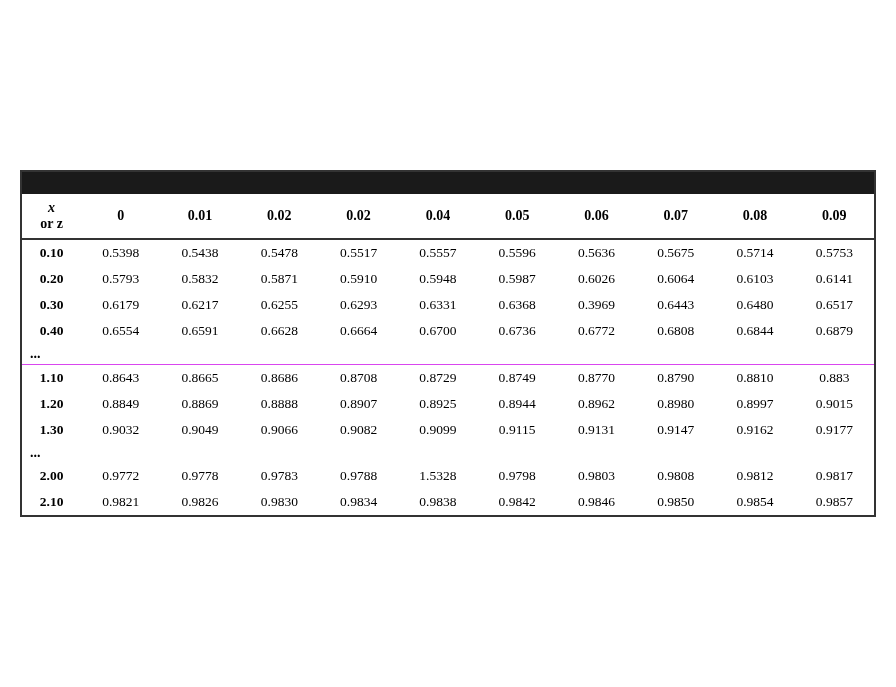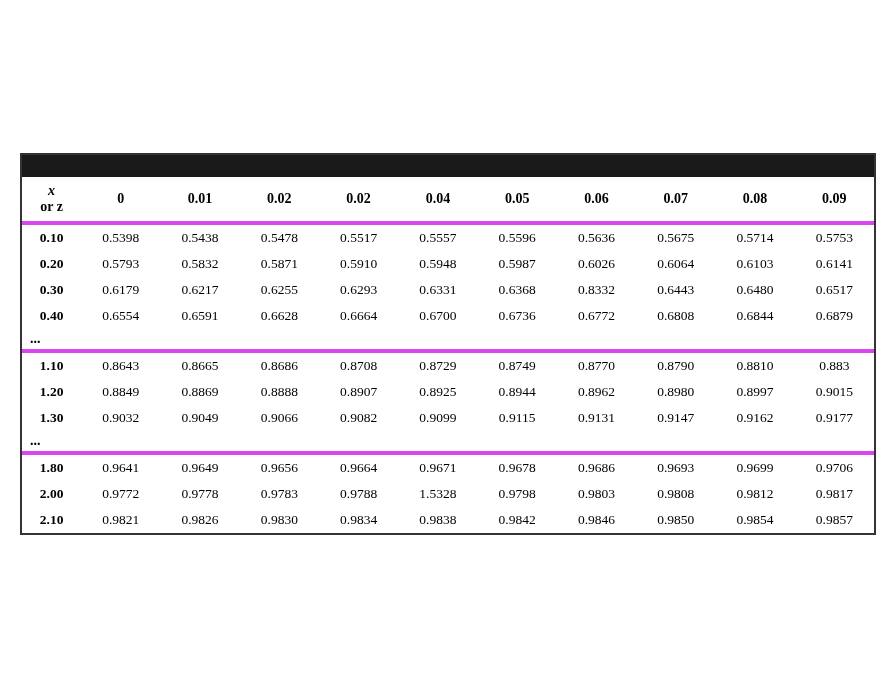--- a/index.html
+++ b/index.html
@@ -58,21 +58,21 @@
     }
     tbody tr td:first-child {
       font-weight: bold;
     }
     tbody tr.dots-row td {
       padding: 2px 8px;
       font-size: 14px;
       font-weight: bold;
     }
     .top-border-row td {
-      border-top: 4px solid #d946ef;
+      border-top: 1px solid #d946ef;
     }
   </style>
 </head>
 <body>
 
 <div class="table-container">
   <div class="table-header">
     <div class="title"></div>
     <div class="subtitle">
       <em><span></span></em>
@@ -125,21 +125,21 @@
           <td>0.6141</td>
         </tr>
         <tr>
           <td>0.30</td>
           <td>0.6179</td>
           <td>0.6217</td>
           <td>0.6255</td>
           <td>0.6293</td>
           <td>0.6331</td>
           <td>0.6368</td>
-          <td>0.8332</td>
+          <td>0.3969</td>
           <td>0.6443</td>
           <td>0.6480</td>
           <td>0.6517</td>
         </tr>
         <tr>
           <td>0.40</td>
           <td>0.6554</td>
           <td>0.6591</td>
           <td>0.6628</td>
           <td>0.6664</td>
@@ -188,33 +188,20 @@
           <td>0.9099</td>
           <td>0.9115</td>
           <td>0.9131</td>
           <td>0.9147</td>
           <td>0.9162</td>
           <td>0.9177</td>
         </tr>
         <tr class="dots-row">
           <td colspan="11" style="text-align: left; padding-left: 8px;">...</td>
         </tr>
-        <tr class="top-border-row">
-          <td>1.80</td>
-          <td>0.9641</td>
-          <td>0.9649</td>
-          <td>0.9656</td>
-          <td>0.9664</td>
-          <td>0.9671</td>
-          <td>0.9678</td>
-          <td>0.9686</td>
-          <td>0.9693</td>
-          <td>0.9699</td>
-          <td>0.9706</td>
-        </tr>
         <tr>
           <td>2.00</td>
           <td>0.9772</td>
           <td>0.9778</td>
           <td>0.9783</td>
           <td>0.9788</td>
           <td>1.5328</td>
           <td>0.9798</td>
           <td>0.9803</td>
           <td>0.9808</td>

